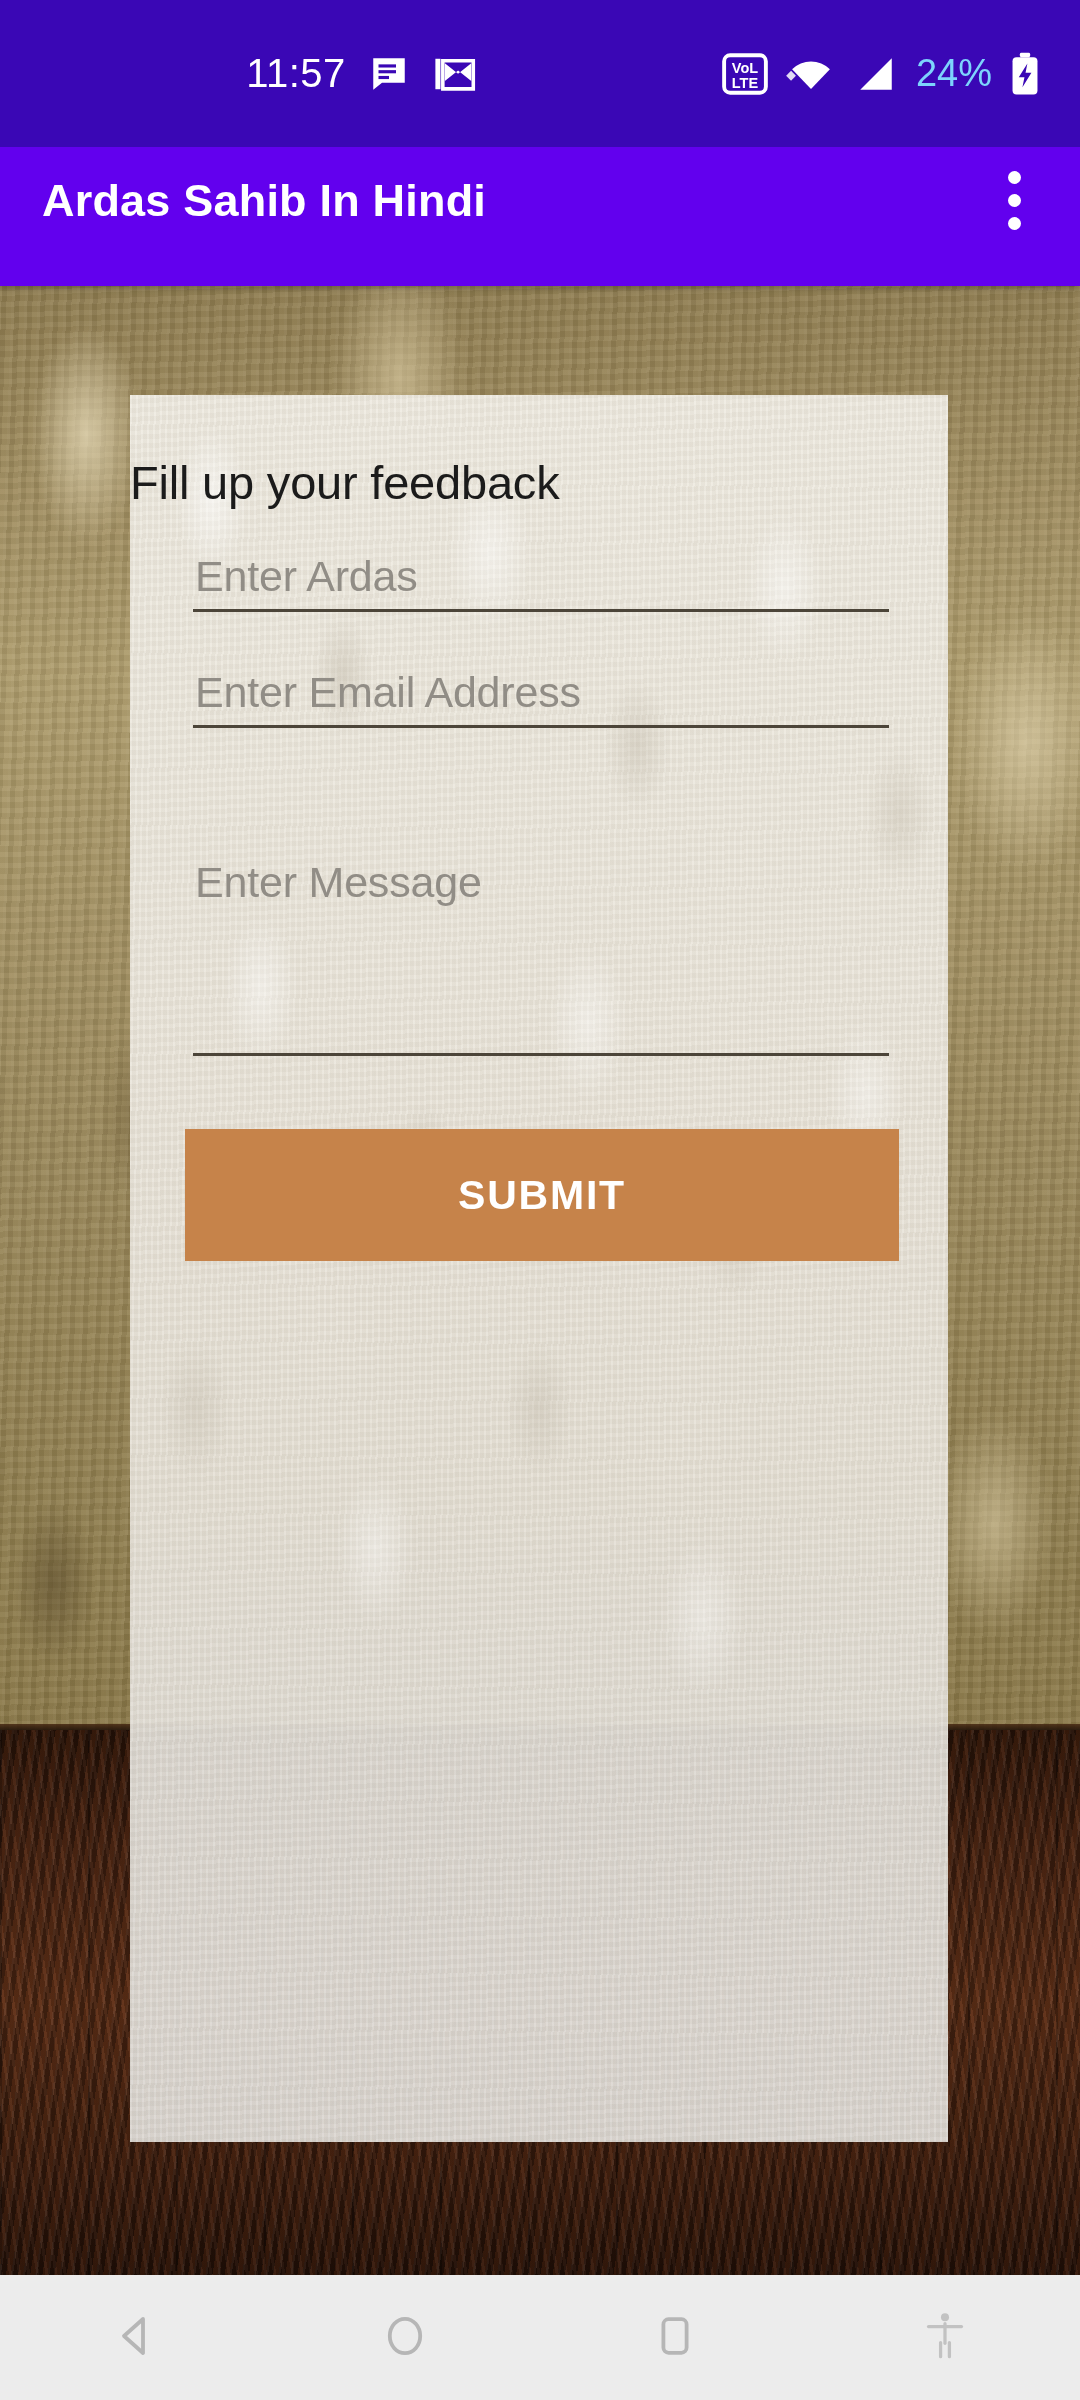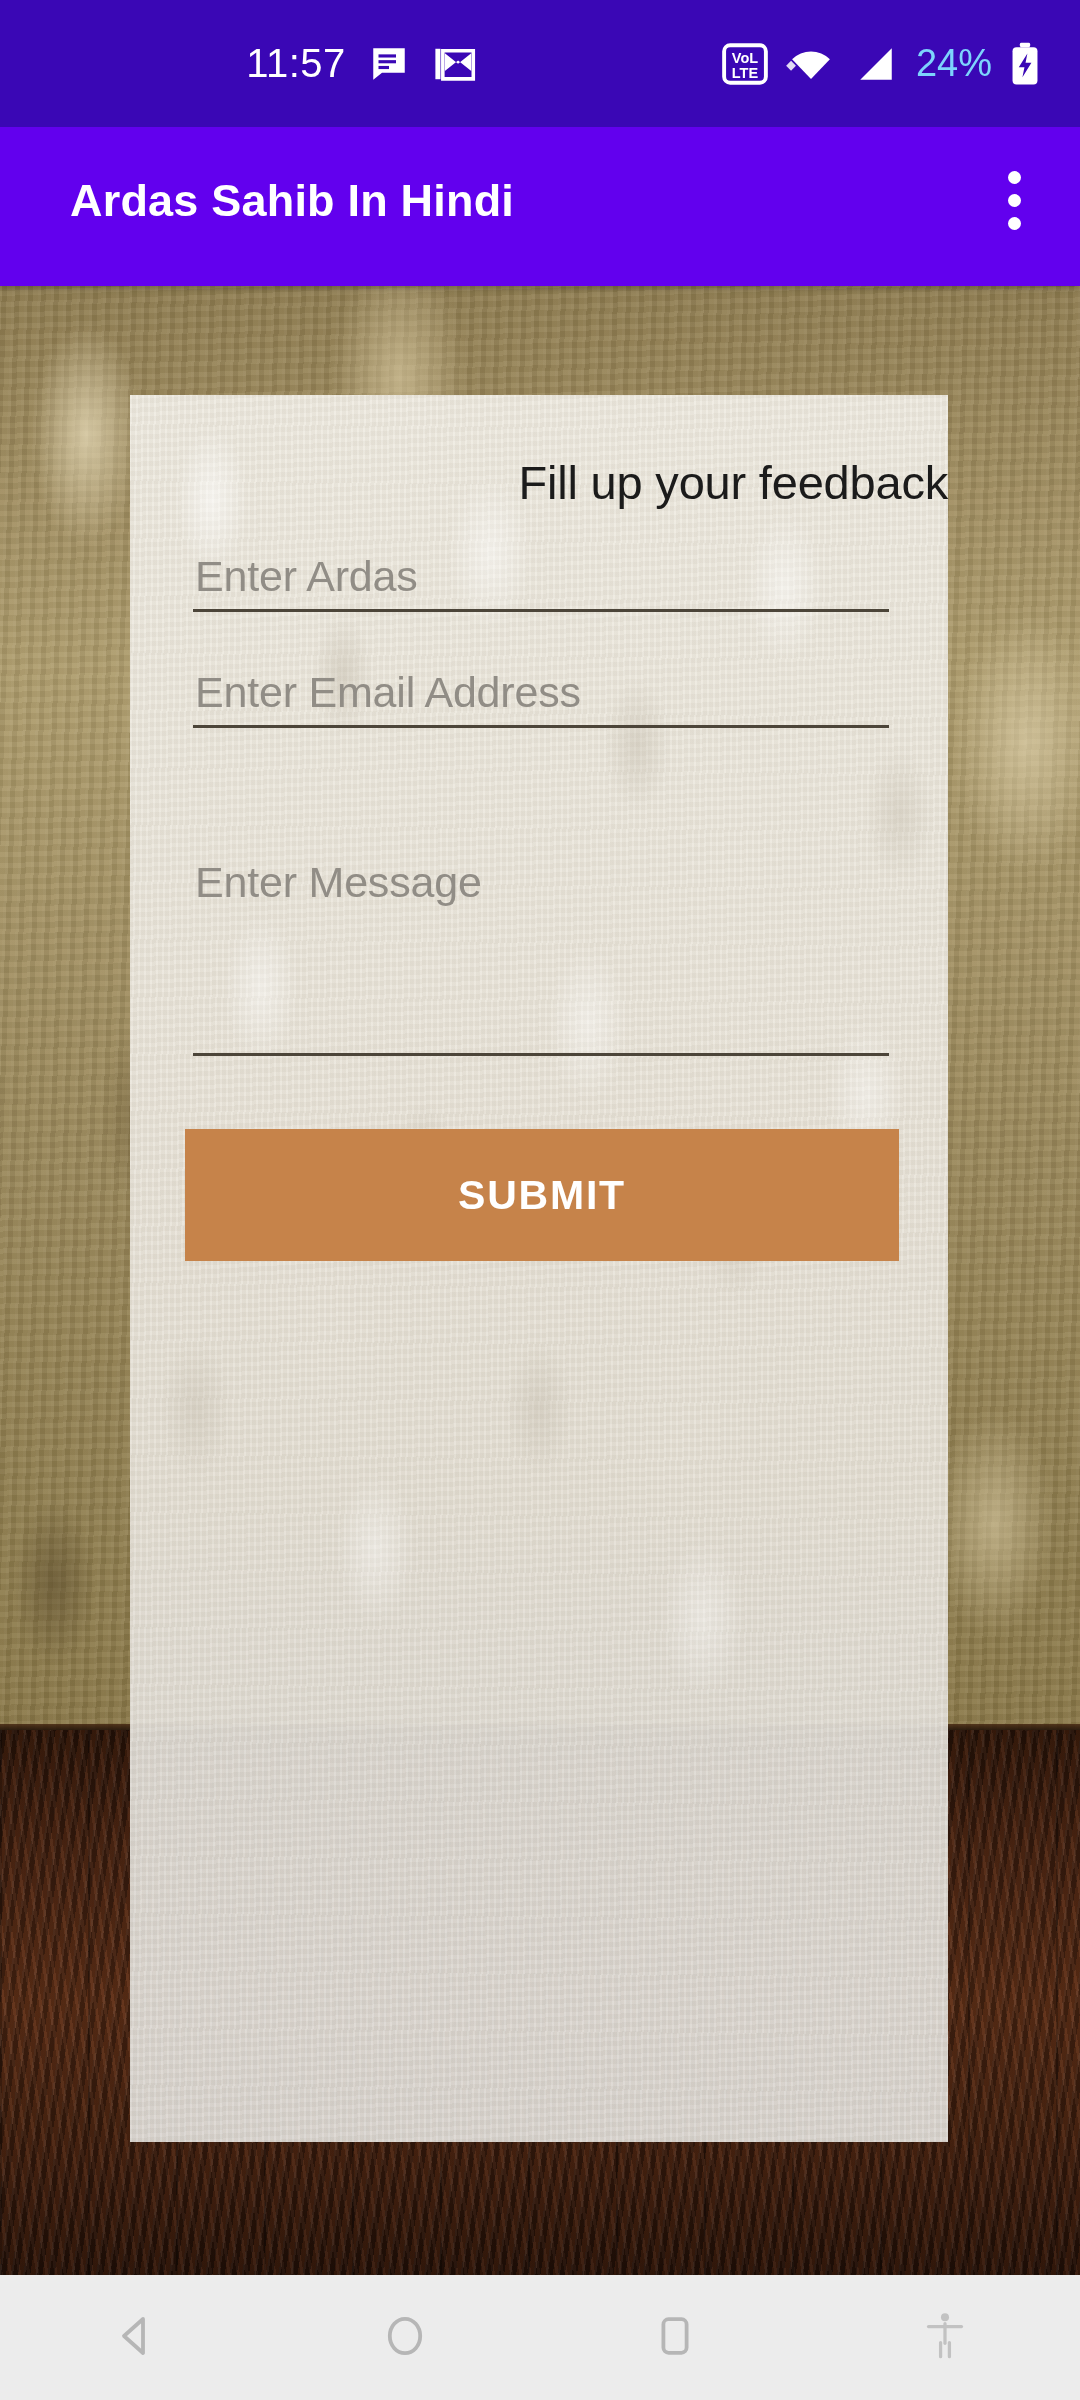--- a/index.html
+++ b/index.html
@@ -11,21 +11,21 @@
   }
   #screen {
     position:relative;
     width:1080px; height:2400px;
     overflow:hidden;
   }
 
   
   #status-bar {
     position:absolute; left:0; top:0;
-    width:1080px; height:127px;
+    width:1080px; height:147px;
     background:#3A07B5;
     display:flex; align-items:center;
     z-index:40;
   }
   #status-left-spacer { flex:1 1 auto; }
   #status-center {
     display:flex; align-items:center; gap:22px;
   }
   #status-clock {
     color:#ffffff; font-size:40px; letter-spacing:0.5px;
@@ -42,21 +42,20 @@
   }
 
   
   #app-bar {
     position:absolute; left:0; top:115px;
     width:1080px; height:171px;
     background:#6200EE;
     display:flex; align-items:center;
     z-index:38;
     box-shadow:0 2px 6px rgba(0,0,0,0.25);
-    padding-left:28px;
   }
   #app-title {
     color:#ffffff;
     font-size:45px;
     font-weight:bold;
     letter-spacing:0.2px;
     margin-left:42px;
     white-space:nowrap;
   }
   #app-bar-spacer { flex:1 1 auto; }
@@ -166,21 +165,21 @@
         rgba(238,234,224,0.95) 0%,
         rgba(233,228,217,0.93) 38%,
         rgba(228,223,212,0.80) 63%,
         rgba(222,219,214,0.62) 78%,
         rgba(218,216,214,0.56) 100%);
     padding:0;
   }
 
   #card-title {
     width:100%;
-    text-align:right;
+    text-align:left;
     color:#1B1B1B;
     font-size:47px;
     font-weight:normal;
     margin-top:60px;
     letter-spacing:-0.2px;
   }
 
   .field {
     position:absolute;
     left:63px;

